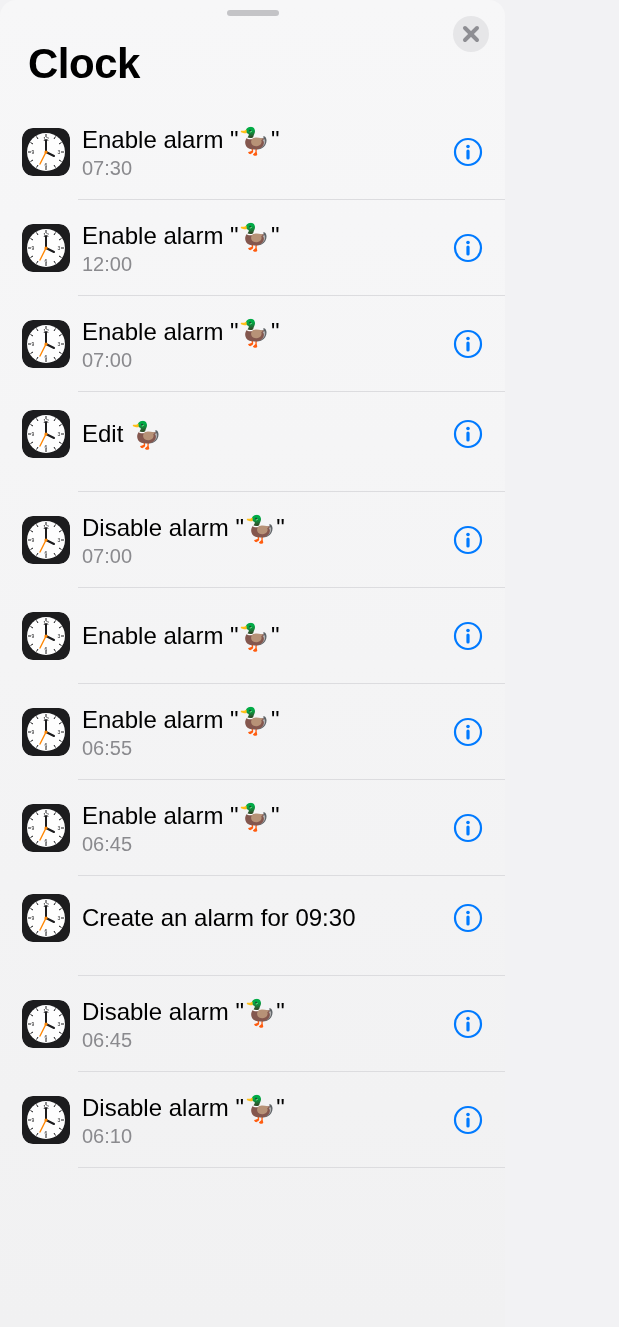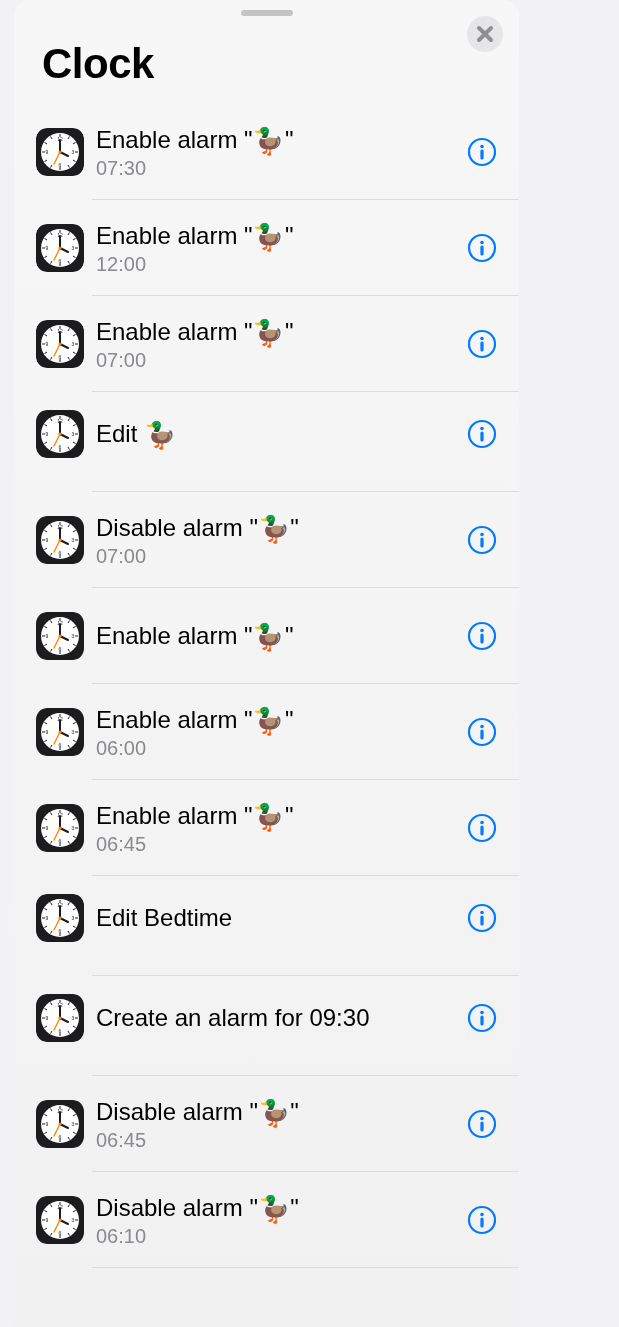--- a/index.html
+++ b/index.html
@@ -10,21 +10,20 @@
     background: #f2f2f4;
     overflow: hidden;
   }
   .sheet {
     position: relative;
     width: 505px;
     height: 1327px;
     background: linear-gradient(180deg, #f7f7f8 0%, #f1f1f2 100%);
     border-top-left-radius: 16px;
     border-top-right-radius: 16px;
-    margin-left: 14px;
   }
   .grabber {
     position: absolute;
     top: 10px;
     left: 50%;
     transform: translateX(-50%);
     width: 52px;
     height: 6px;
     border-radius: 3px;
     background: #c4c4c7;
@@ -292,54 +291,39 @@
       <div class="row">
         <svg width="48" height="48" class="app-icon">
           <use href="#clock-icon-g"></use>
         </svg>
         <div class="text-col">
           <div class="title-line">
             <span class="lbl">Enable alarm "</span>
             <span class="emoji">🦆</span>
             <span class="lbl">"</span>
           </div>
-          <div class="sub-line">06:00</div>
+          <div class="sub-line">06:55</div>
         </div>
         <div class="info-btn">
           <svg width="30" height="30">
             <use href="#info-icon-g"></use>
           </svg>
         </div>
       </div>
       <div class="row">
         <svg width="48" height="48" class="app-icon">
           <use href="#clock-icon-g"></use>
         </svg>
         <div class="text-col">
           <div class="title-line">
             <span class="lbl">Enable alarm "</span>
             <span class="emoji">🦆</span>
             <span class="lbl">"</span>
           </div>
           <div class="sub-line">06:45</div>
-        </div>
-        <div class="info-btn">
-          <svg width="30" height="30">
-            <use href="#info-icon-g"></use>
-          </svg>
-        </div>
-      </div>
-      <div class="row row-single">
-        <svg width="48" height="48" class="app-icon">
-          <use href="#clock-icon-g"></use>
-        </svg>
-        <div class="text-col">
-          <div class="title-line">
-            <span class="lbl">Edit Bedtime</span>
-          </div>
         </div>
         <div class="info-btn">
           <svg width="30" height="30">
             <use href="#info-icon-g"></use>
           </svg>
         </div>
       </div>
       <div class="row row-single">
         <svg width="48" height="48" class="app-icon">
           <use href="#clock-icon-g"></use>

